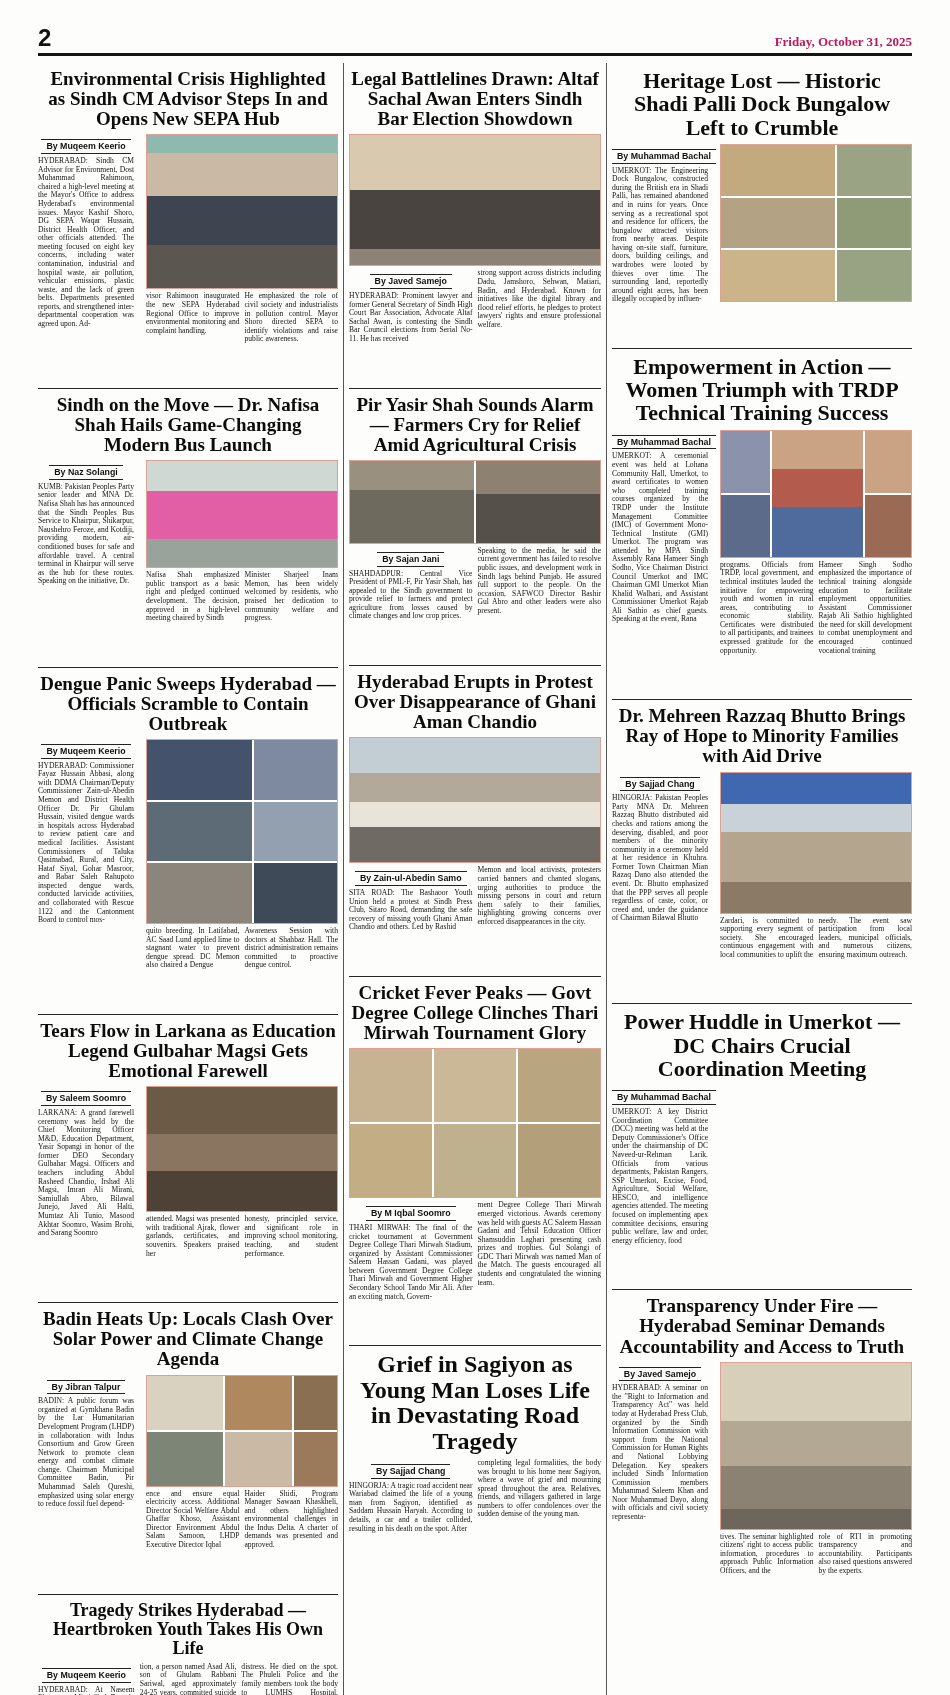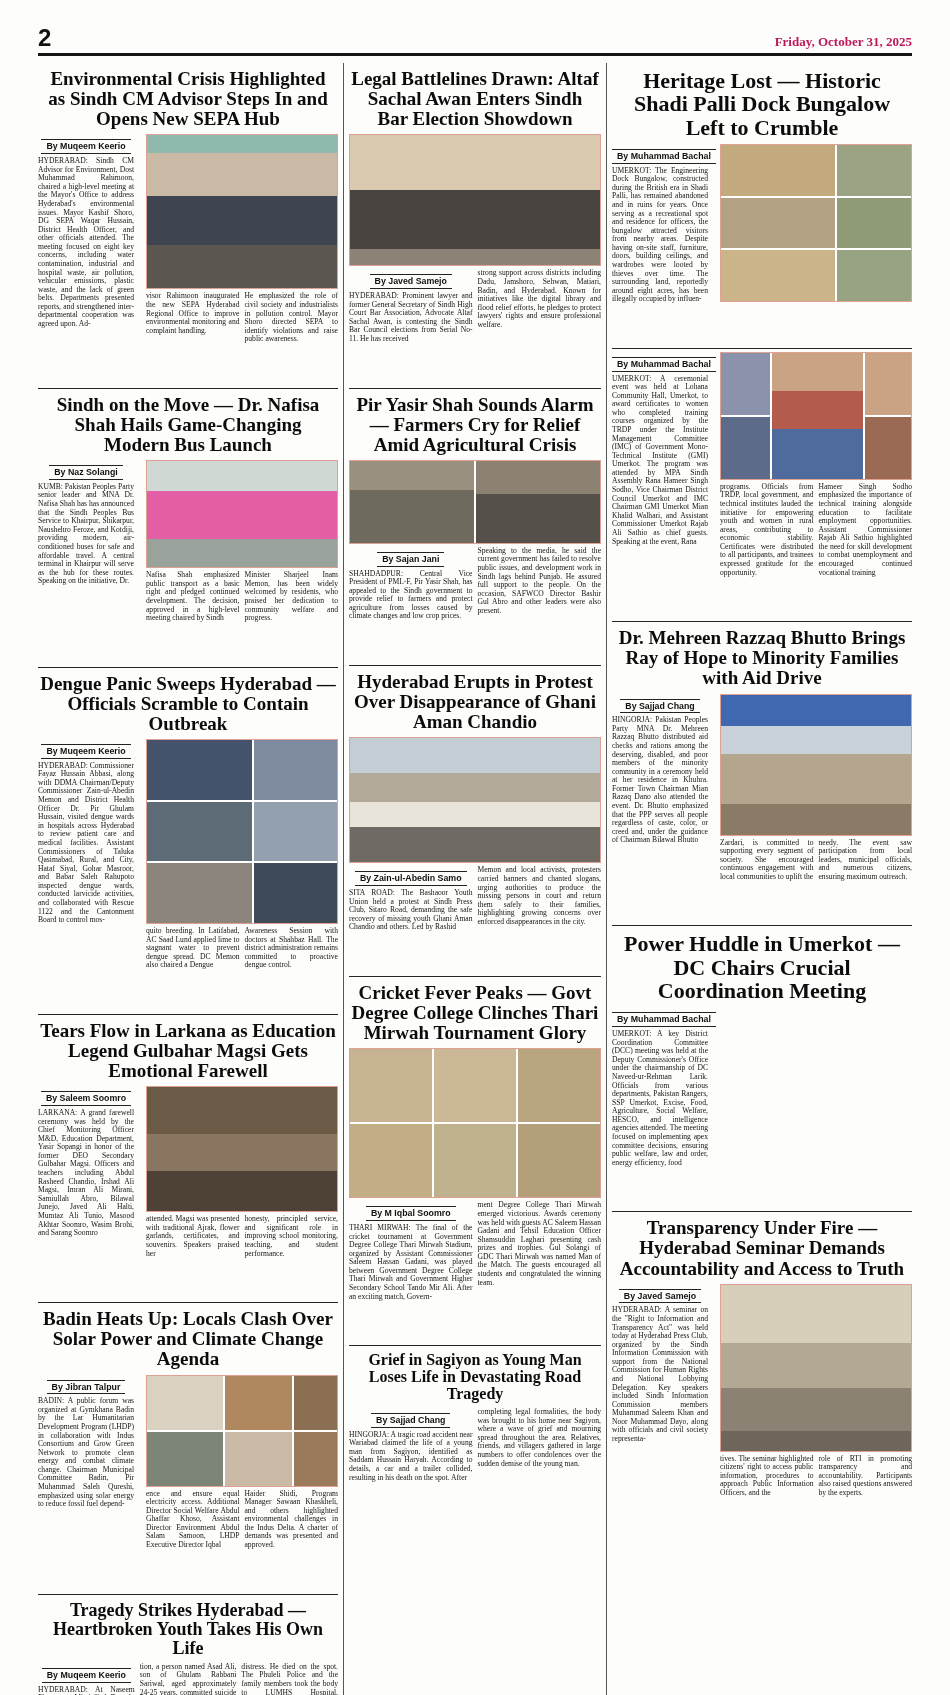--- a/index.html
+++ b/index.html
@@ -23,21 +23,21 @@
   
   .cols{display:flex;margin-top:7px;align-items:stretch;}
   .col{min-width:0;}
   .col-l{width:300px;padding-right:5px;}
   .col-m{width:252px;padding:0 5px;border-left:1px solid #555;border-right:1px solid #555;}
   .col-r{flex:1;padding-left:5px;}
   
   .article{padding:3px 0 8px;}
   .article + .article{border-top:1.3px solid #262626;margin-top:36px;}
   .headline{font-family:"Liberation Serif",serif;font-weight:700;text-align:center;line-height:1.06;margin:3px 2px 5px;color:#0c0c0c;}
-  .h18{font-size:18px}.h19{font-size:19px}.h20{font-size:16px}.h21{font-size:19px}.h22{font-size:22px}
+  .h18{font-size:18px}.h19{font-size:19px}.h20{font-size:24px}.h21{font-size:19px}.h22{font-size:22px}
   .byline-wrap{text-align:center;margin:1px 0 3px;}
   .byline{display:inline-block;font:700 8.8px/1.1 "Liberation Sans",sans-serif;color:#111;
           border-top:1.2px solid #222;border-bottom:1.2px solid #222;padding:2px 5px 1px;white-space:nowrap;}
   .btxt{font-family:"Liberation Serif",serif;font-size:7.6px;line-height:1.13;text-align:justify;margin:0;color:#141414;}
   .row{display:flex;gap:12px;}
   .cn{flex:0 0 96px;min-width:0;}
   .cr{flex:1;min-width:0;}
   .twocol{display:flex;gap:5px;margin-top:3px;}
   .twocol>*{flex:1;min-width:0;}
   .threecol{display:flex;gap:5px;}
@@ -264,20 +264,21 @@
               <i style="background:#b4a284"></i>
                 <i style="background:#8f9a77"></i>
               <i style="background:#cbb489"></i>
                 <i style="background:#97a383"></i>
             </div>
           </div>
         </div>
       </section>
 
       <section class="article">
+        <h2 class="headline h22">Empowerment in Action — Women Triumph with TRDP Technical Training Success</h2>
         <div class="row">
           <div class="cn">
             <div class="byline-wrap"><span class="byline">By Muhammad Bachal</span></div>
             <p class="btxt">UMERKOT: A ceremonial event was held at Lohana Community Hall, Umerkot, to award certificates to women who completed training courses organized by the TRDP under the Institute Management Committee (IMC) of Government Mono-Technical Institute (GMI) Umerkot. The program was attended by MPA Sindh Assembly Rana Hameer Singh Sodho, Vice Chairman District Council Umerkot and IMC Chairman GMI Umerkot Mian Khalid Walhari, and Assistant Commissioner Umerkot Rajab Ali Sathio as chief guests. Speaking at the event, Rana</p>
           </div>
           <div class="cr">
             <div class="photo montage" style="height:128px;grid-template-columns:26% 1fr 24%;grid-auto-rows:1fr;">
               <i style="background:#8a93ab"></i>
               <i style="grid-row:span 2;background:linear-gradient(180deg,#caa284 0 30%,#b35c4e 30% 60%,#4f6b9e 60% 100%)"></i>
               <i style="background:#caa284"></i>

